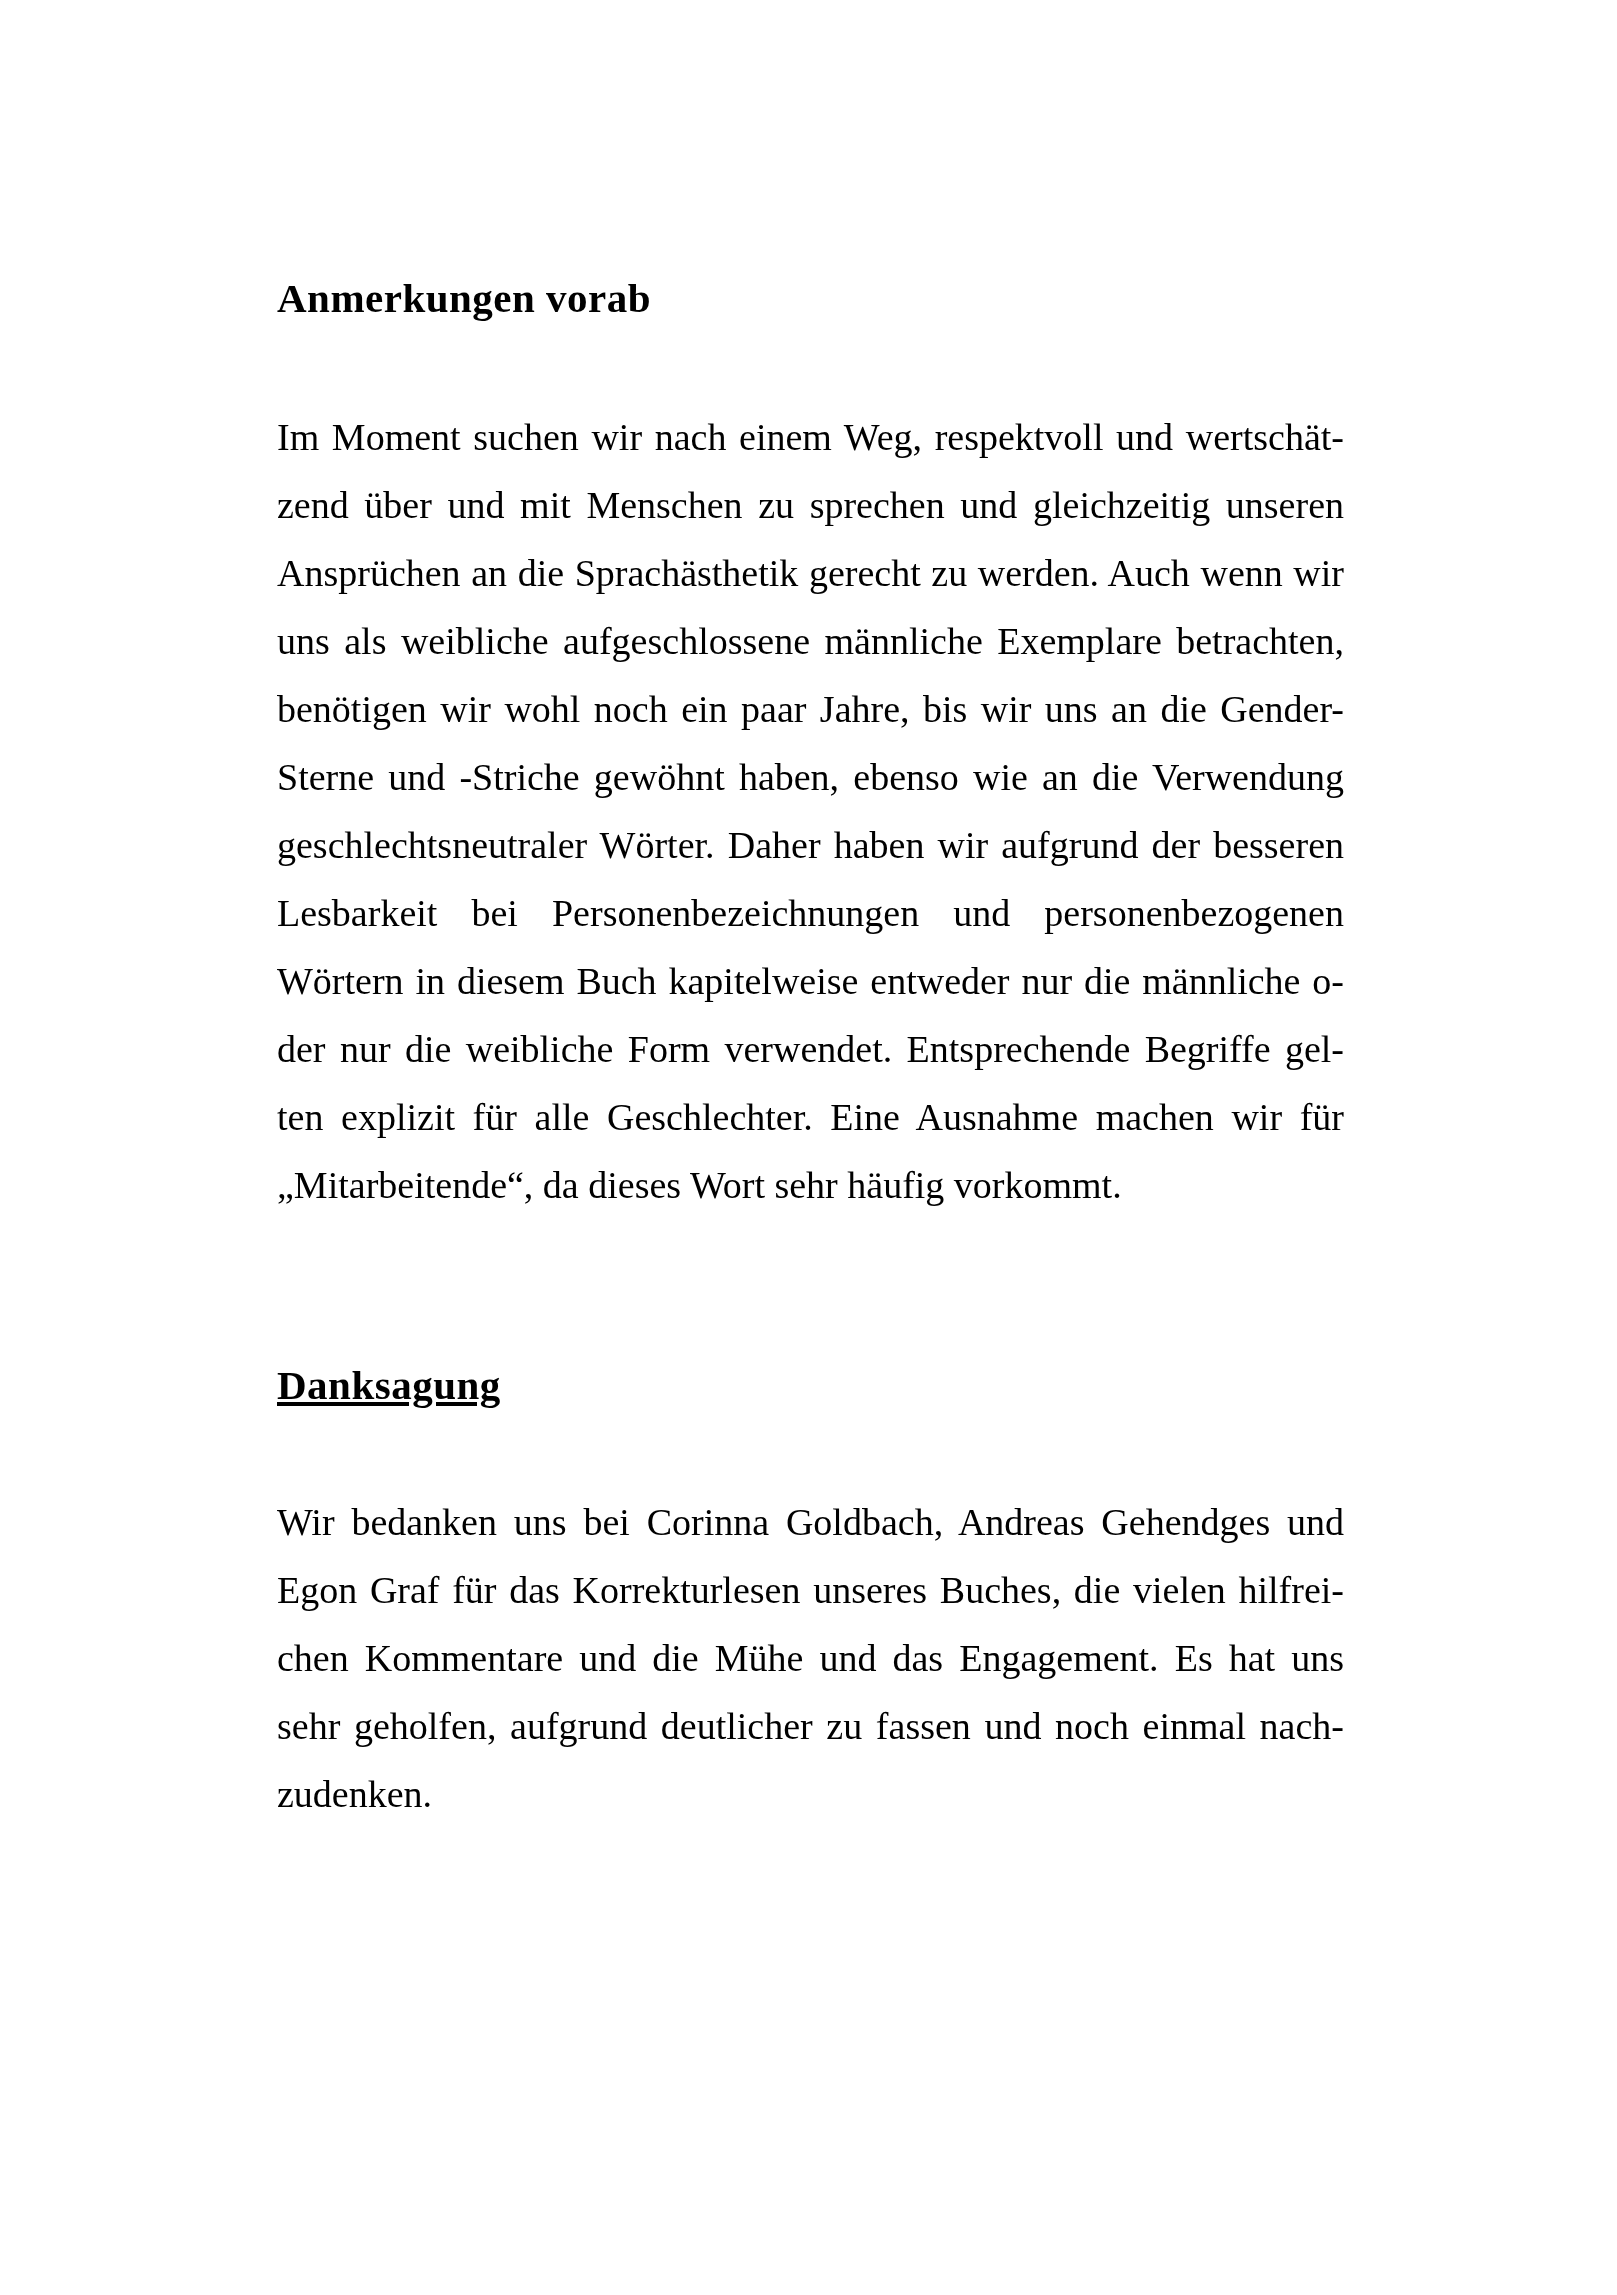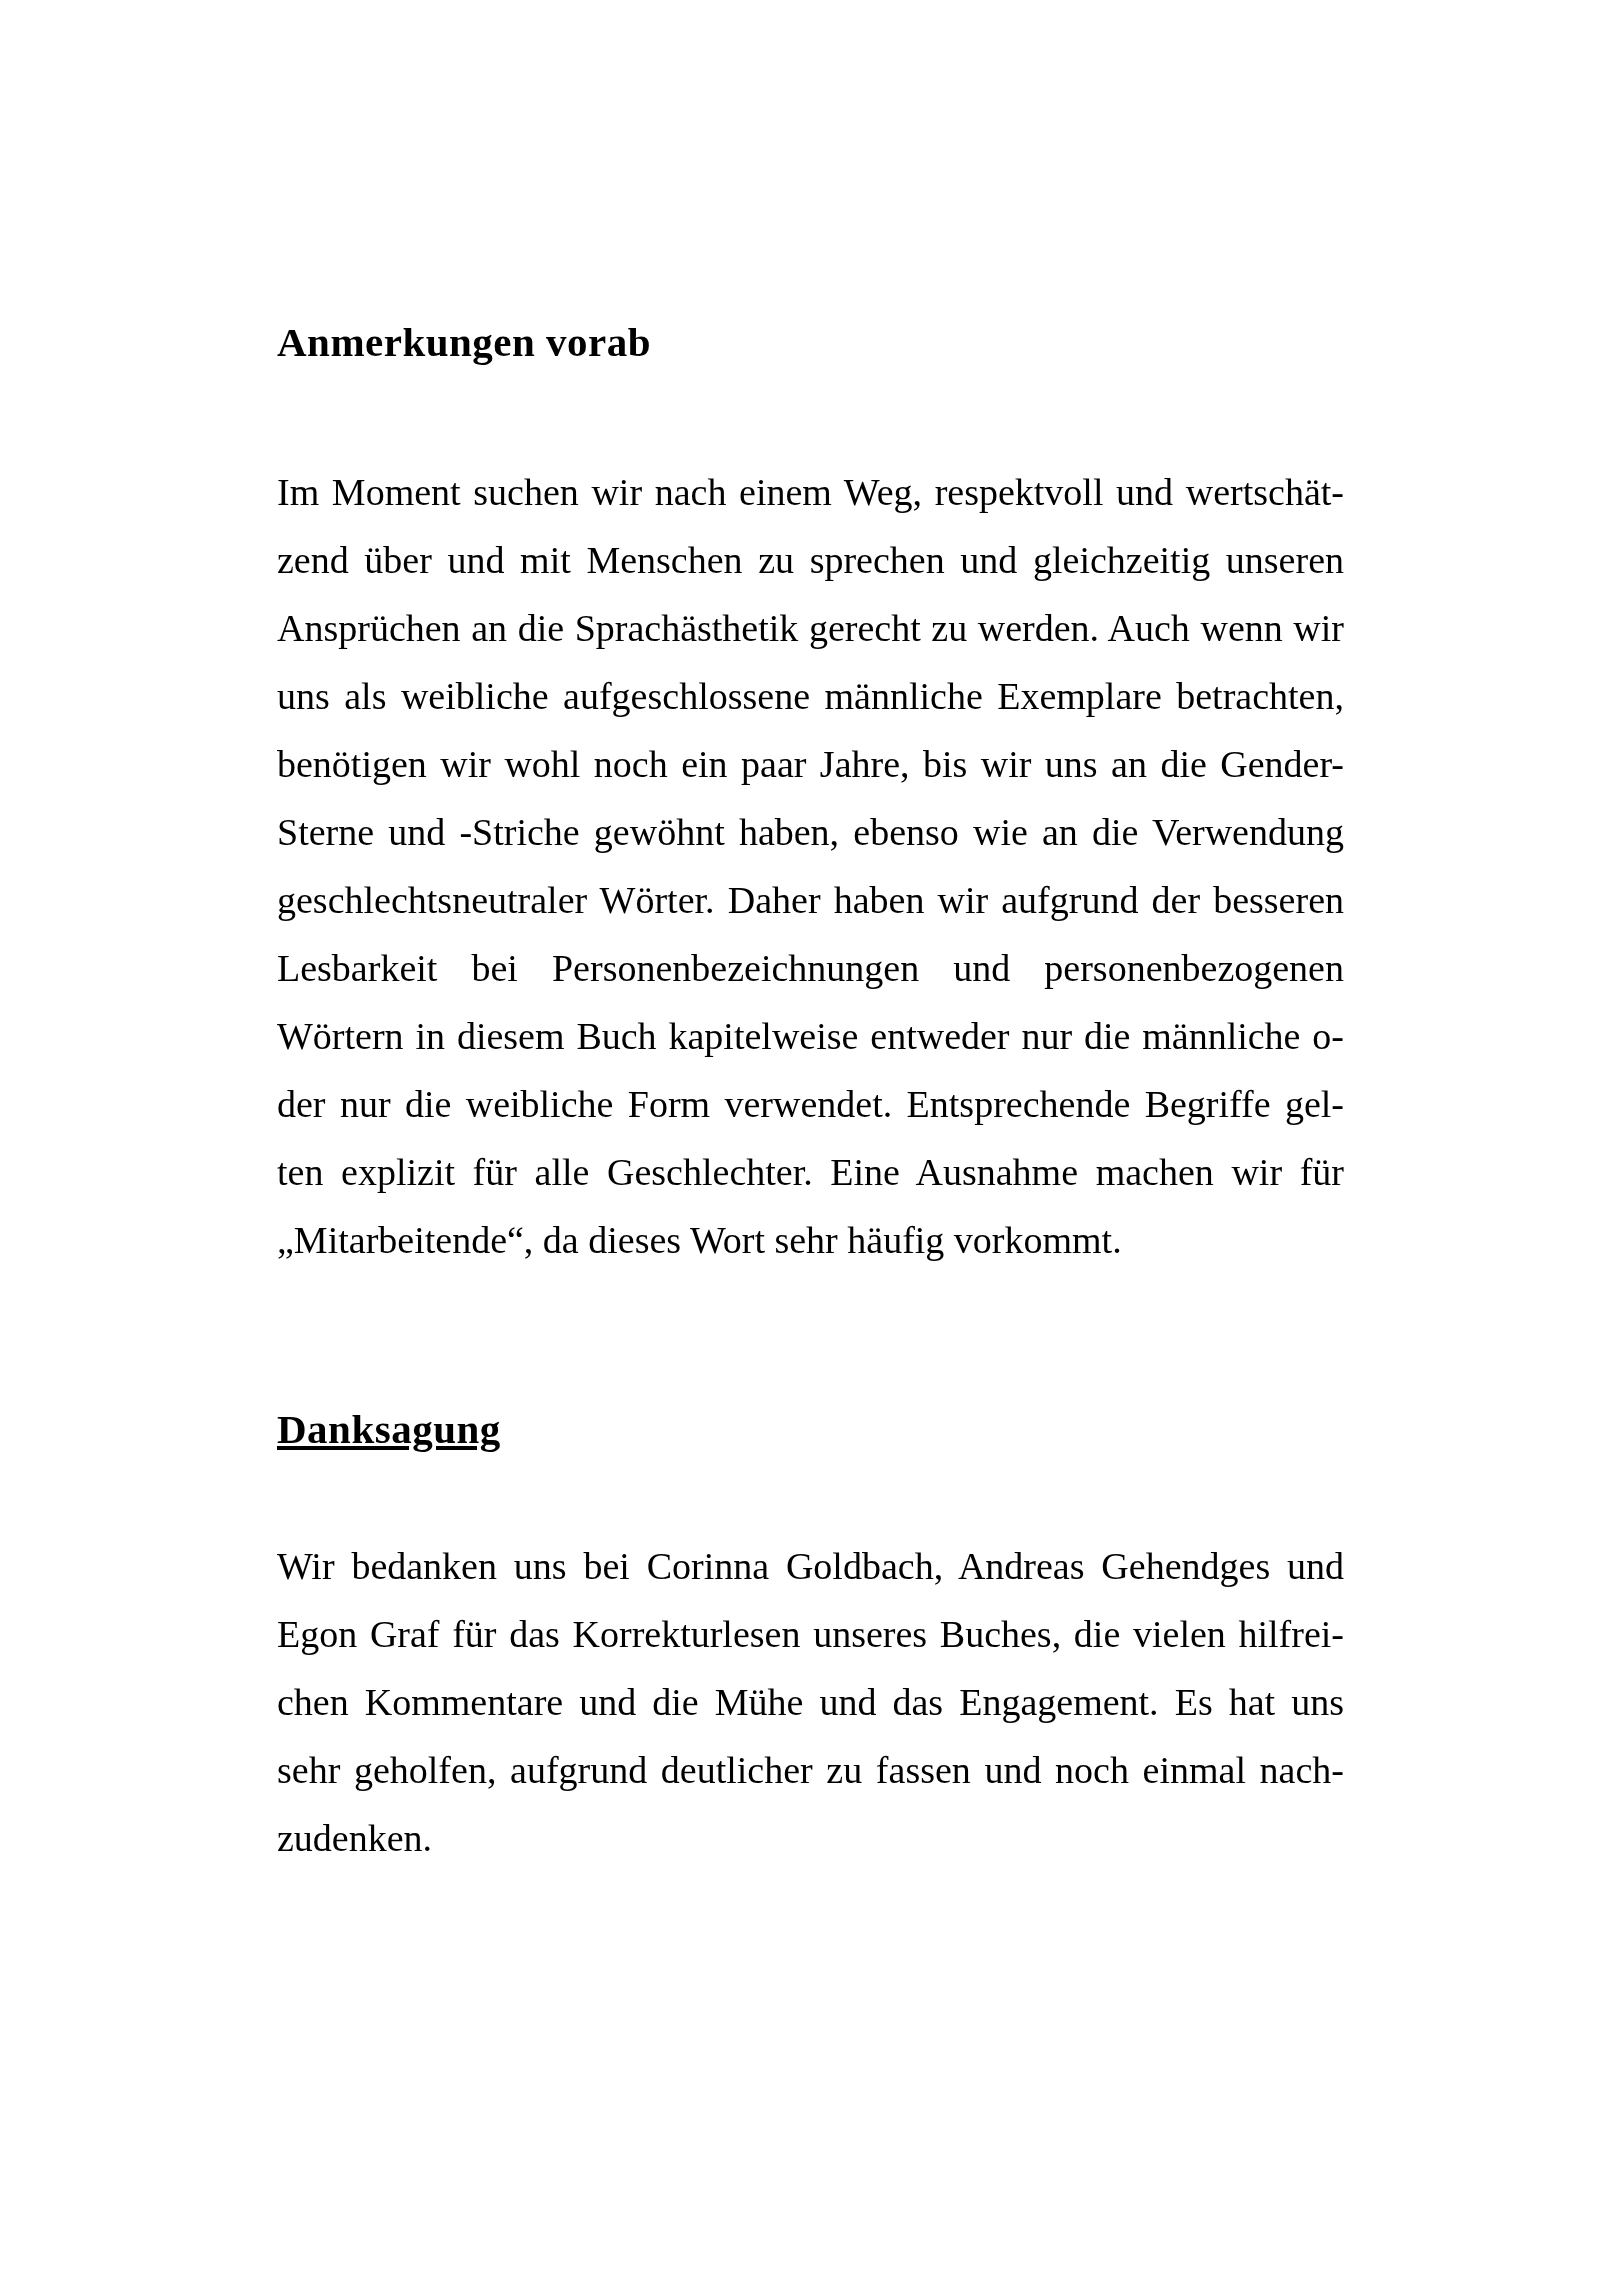--- a/index.html
+++ b/index.html
@@ -7,41 +7,40 @@
     padding: 0;
   }
   .page {
     position: relative;
     width: 1618px;
     height: 1874px;
     background: #ffffff;
     color: #000000;
     font-family: "Liberation Serif", "DejaVu Serif", serif;
     overflow: hidden;
-    margin-top: 44px;
   }
   .block {
     position: absolute;
     left: 277px;
     width: 1067px;
   }
   .heading {
     font-size: 41px;
     font-weight: bold;
     line-height: 68px;
     letter-spacing: 0.5px;
     white-space: nowrap;
   }
   #heading-1 { top: 264px; }
   #heading-2 { top: 1351px; text-decoration: underline; }
   .paragraph {
     font-size: 38px;
     line-height: 68px;
   }
-  #paragraph-1 { top: 414px; }
+  #paragraph-1 { top: 403px; }
   #paragraph-2 { top: 1488px; }
   .line {
     text-align: justify;
     text-align-last: justify;
     text-justify: inter-word;
   }
   .line-last {
     text-align-last: left;
   }
   .page-number {

